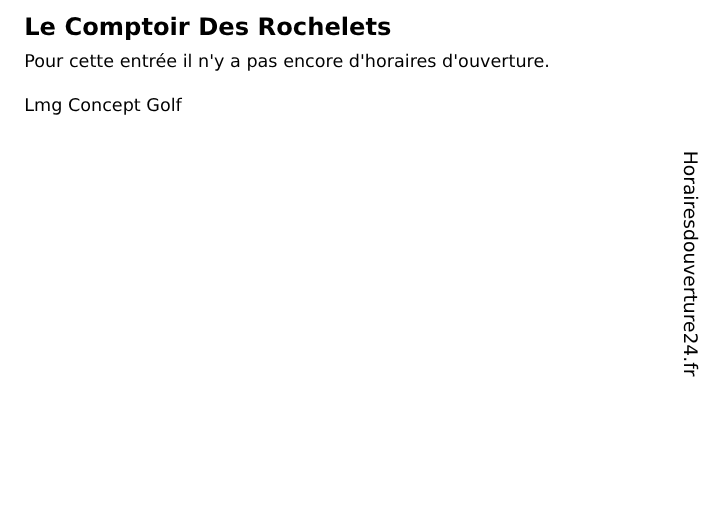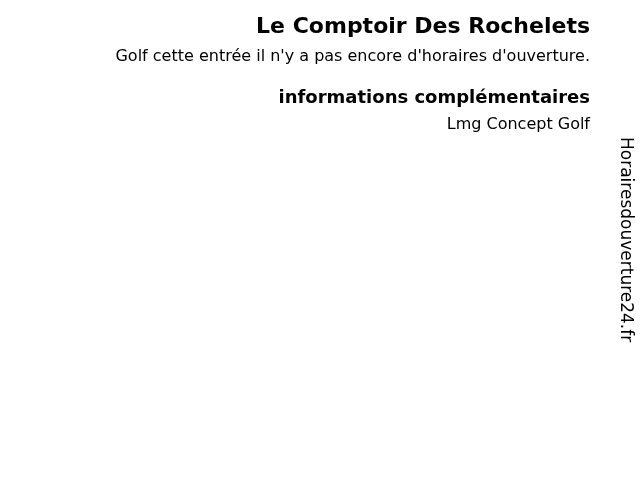--- a/index.html
+++ b/index.html
@@ -8,21 +8,20 @@
     background: #ffffff;
   }
   .page {
     position: relative;
     width: 640px;
     height: 412px;
     background: #ffffff;
     color: #000000;
     font-family: "DejaVu Sans", "Liberation Sans", sans-serif;
     overflow: hidden;
-    text-align: right;
   }
   .content {
     padding: 13px 50px 0 22px;
   }
   .title {
     font-size: 22px;
     line-height: 26px;
     font-weight: bold;
     margin: 0 0 7px 0;
   }
@@ -64,22 +63,21 @@
   }
 </style>
 </head>
 <body>
 
 <div class="page">
   <main class="content">
     <h1 class="title">Le Comptoir Des Rochelets</h1>
 
 
-    <p class="section-body">Golf cette entrée il n'y a pas encore d'horaires d'ouverture.</p>
+    <p class="section-body">Pour cette entrée il n'y a pas encore d'horaires d'ouverture.</p>
 
-    <h2 class="section-heading heading-extra">informations complémentaires</h2>
     <p class="section-body">Lmg Concept Golf</p>
   </main>
 
   <aside class="watermark">
     <span class="watermark-text">Horairesdouverture24.fr</span>
   </aside>
 </div>
 
 </body></html>

